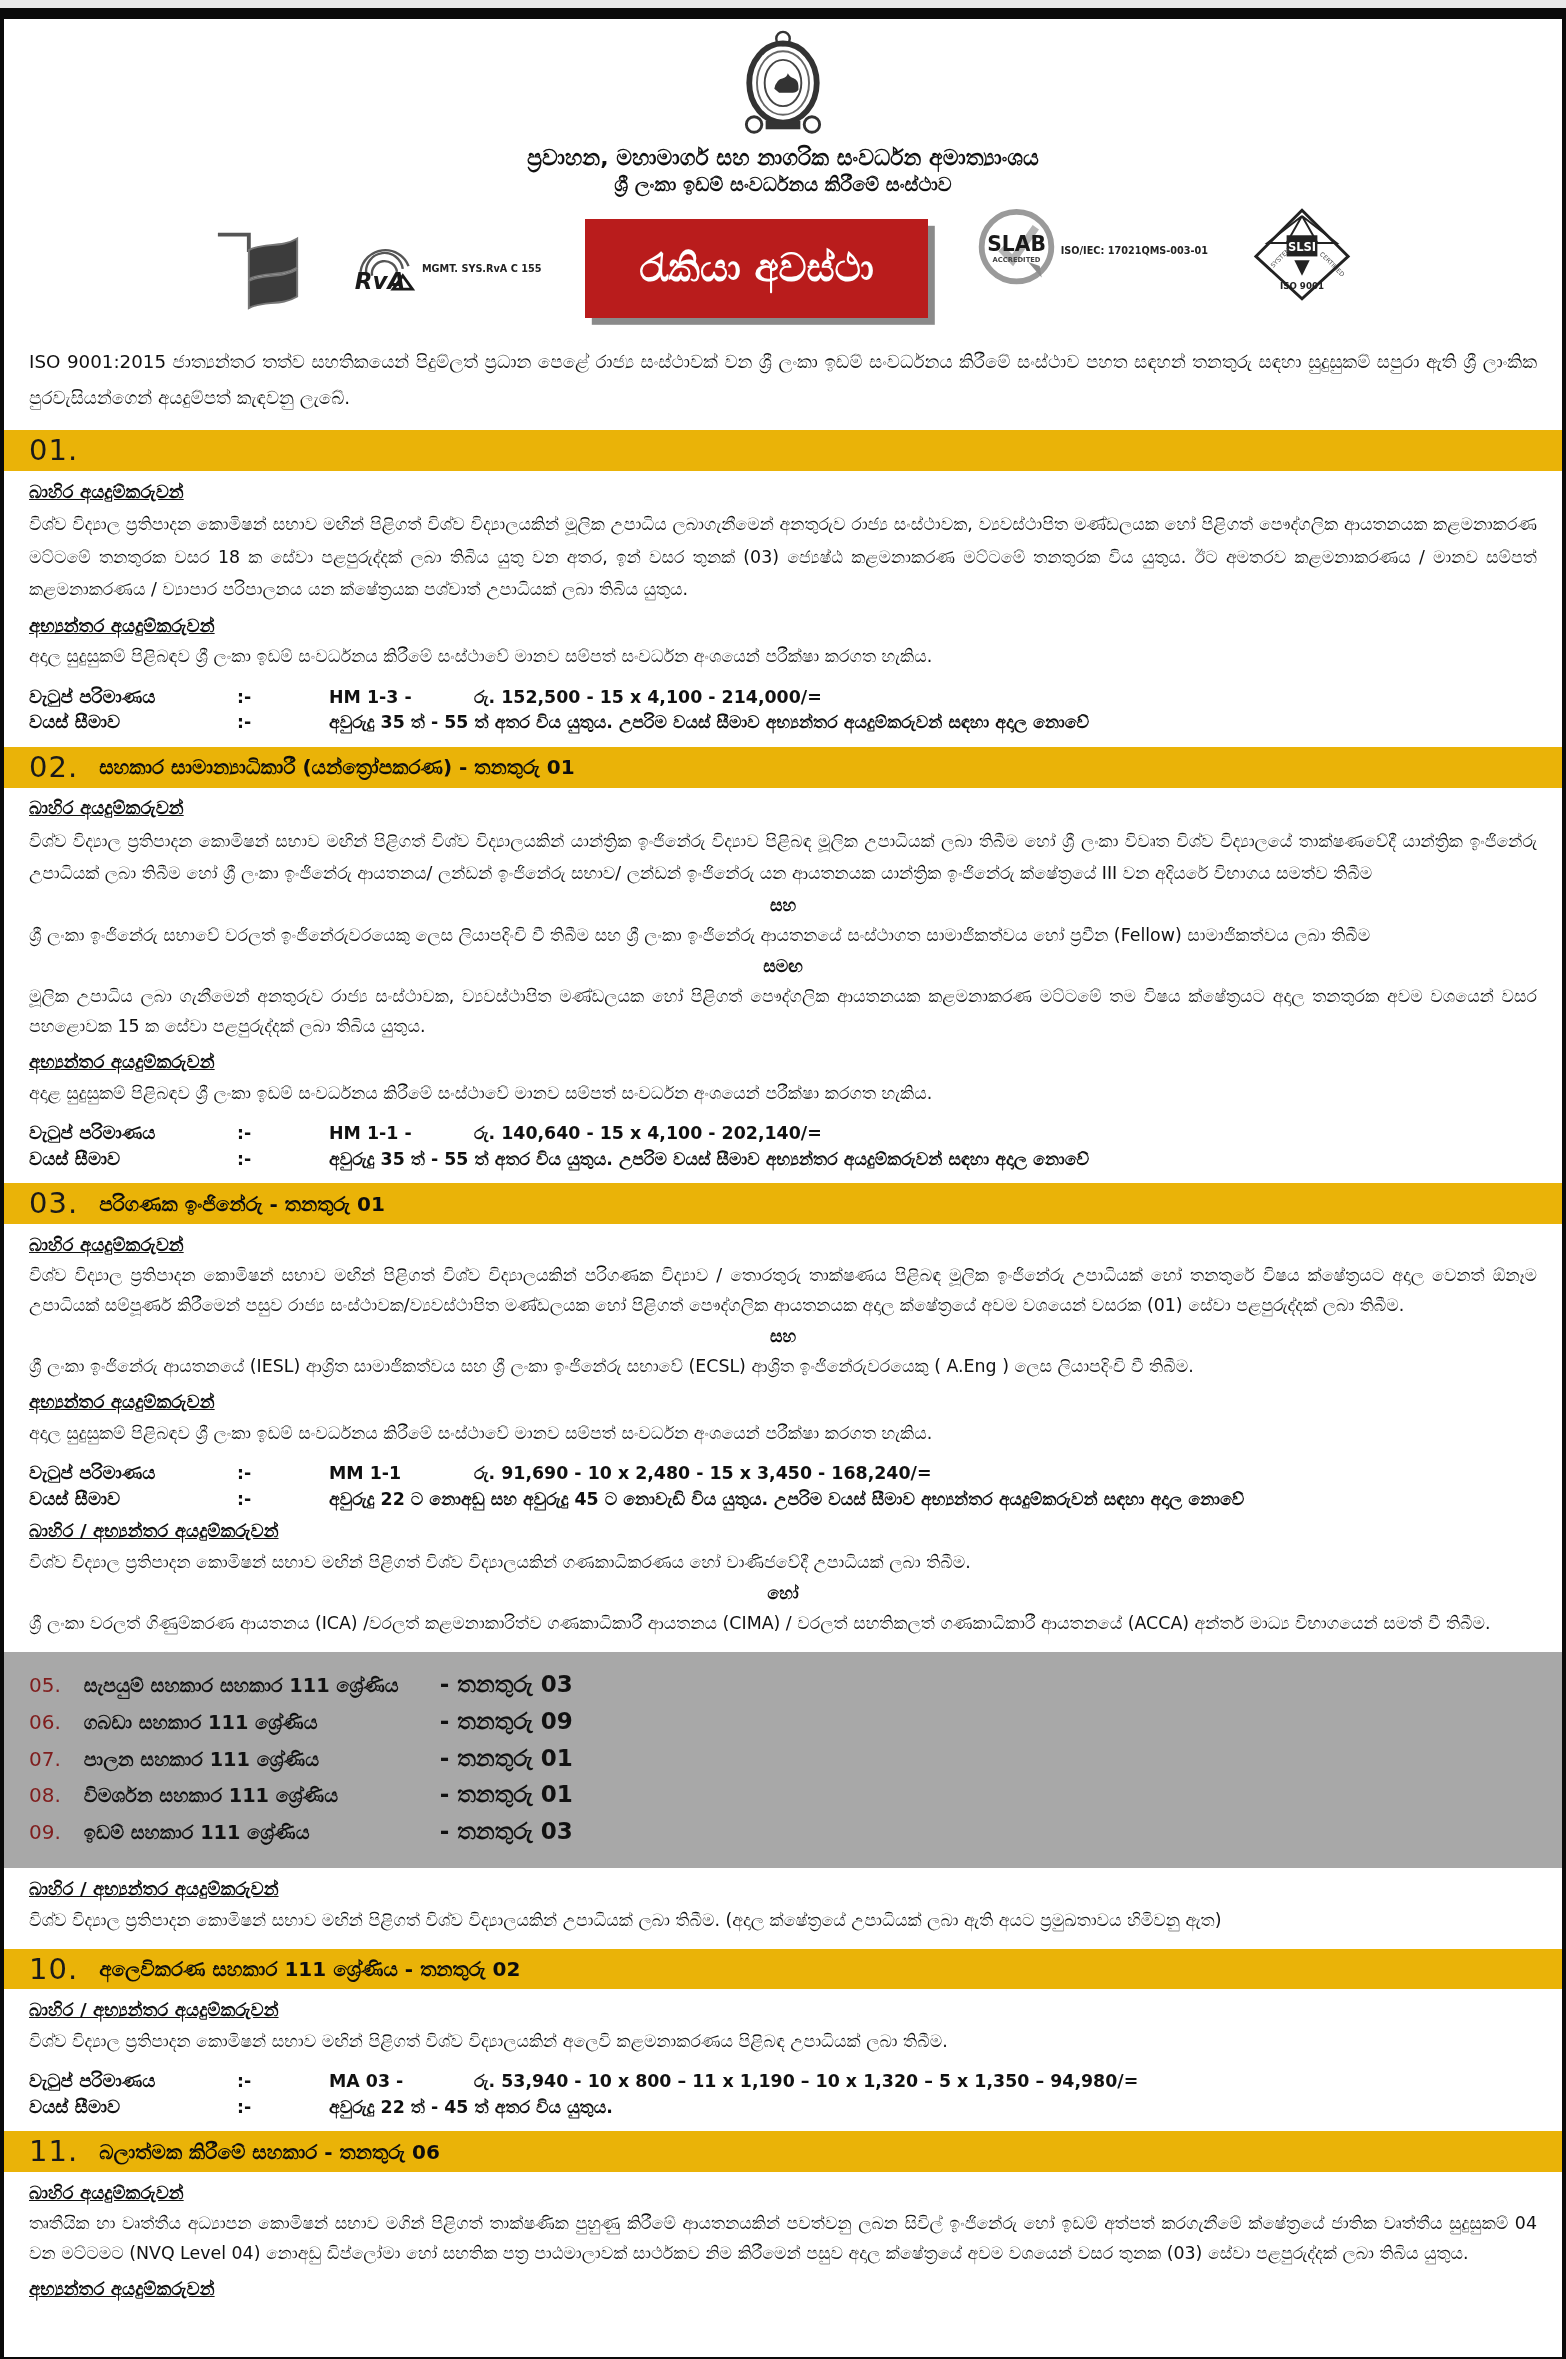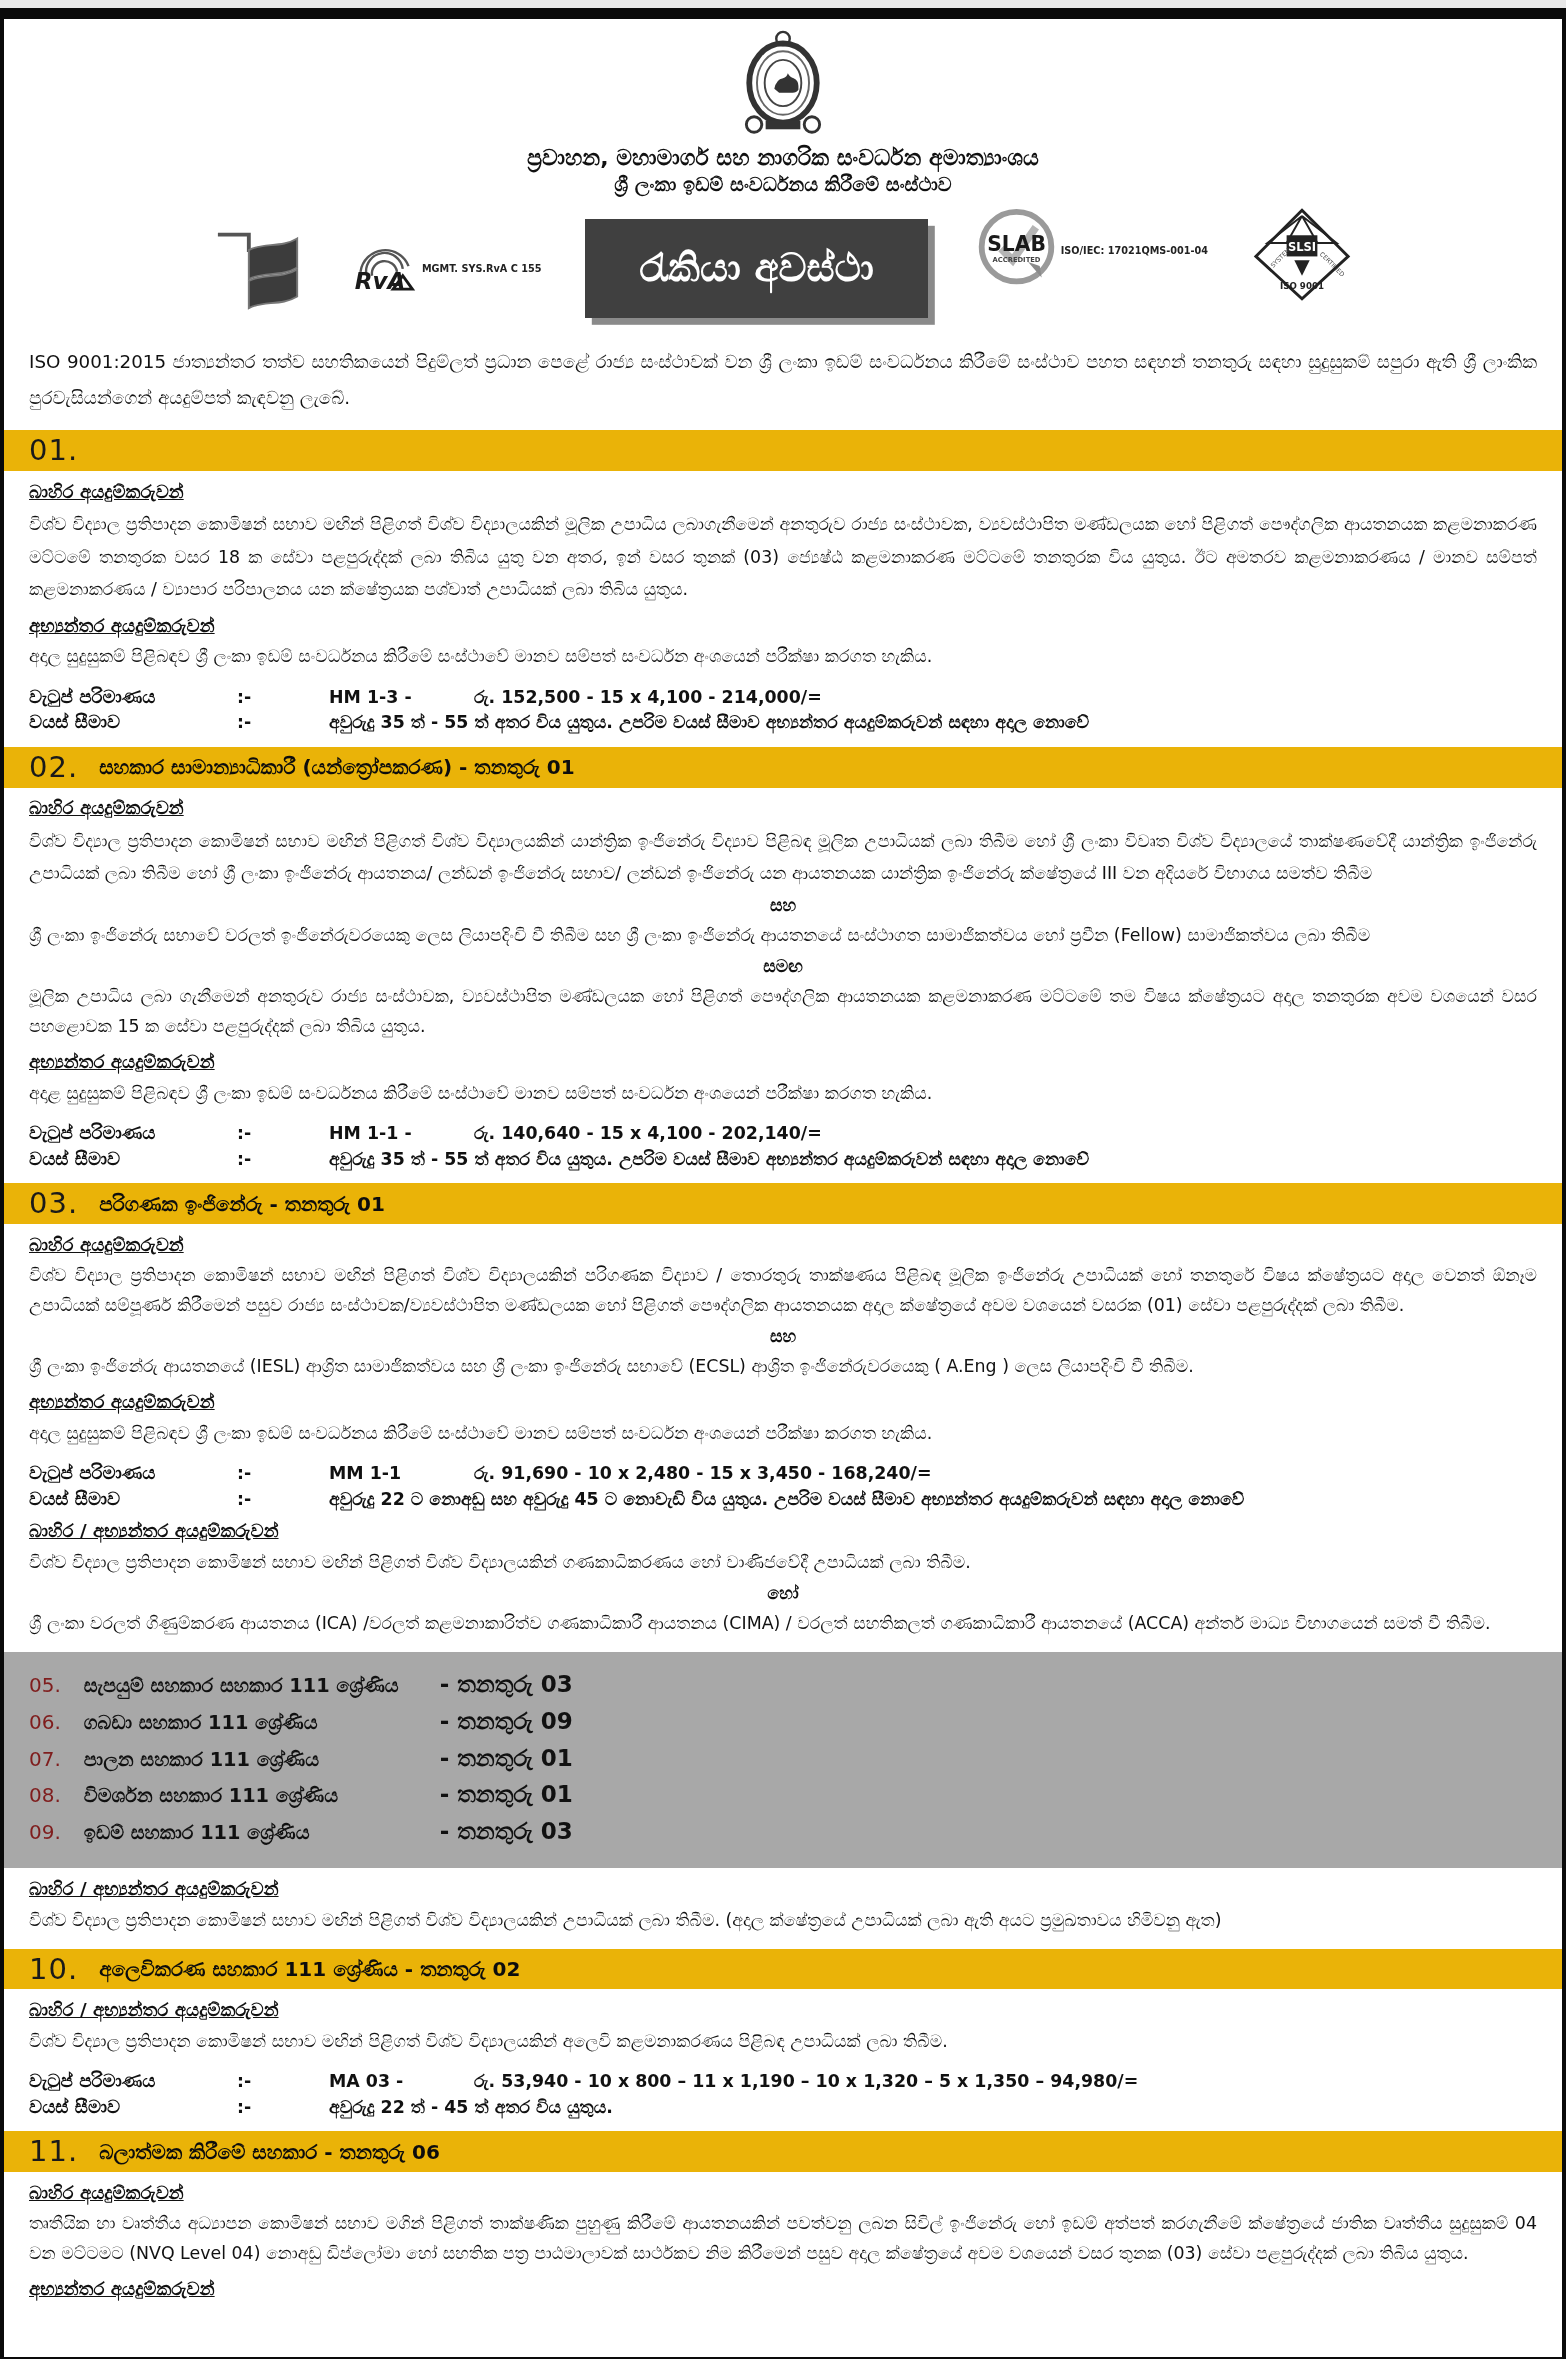--- a/index.html
+++ b/index.html
@@ -9,21 +9,21 @@
     border-left:4.8px solid #0a0a0a;border-right:4.8px solid #0a0a0a;
     font-family:"DejaVu Sans",sans-serif;color:#111;overflow:hidden;
   }
   .inner{padding:5.8px 25px 0 25px;}
   
   .emblem-wrap{text-align:center;margin-top:3.9px;}
   .ministry{test-align:center;text-align:center;font-weight:bold;font-size:22px;margin-top:3.9px;}
   .corp{text-align:center;font-weight:bold;font-size:19.3px;margin-top:3.9px;}
   .logo-row{display:flex;align-items:flex-start;justify-content:center;gap:44px;margin-top:9.7px;height:124px;}
   .banner{
-    background:#404040;color:#fff;font-weight:bold;font-size:39px;
+    background:#b91c1c;color:#fff;font-weight:bold;font-size:39px;
     padding:28px 54px;line-height:1.1;box-shadow:6.8px 6.8px 0 #8a8a8a;align-self:center;
   }
   .small-logo{display:flex;flex-direction:row;align-items:center;font-size:9.7px;line-height:1.15;color:#222;}
   .small-logo .cap{font-weight:bold;}
   
   .para{font-size:17.4px;line-height:1.85;text-align:justify;margin:5.8px 0;}
   .para.tight{line-height:1.7;}
   .intro{font-size:18.3px;line-height:2.0;text-align:justify;margin-top:13.5px;}
   .center-word{text-align:center;font-weight:bold;font-size:17.4px;margin:5.8px 0;}
   
@@ -89,21 +89,21 @@
       <span class="banner">රැකියා අවස්ථා</span>
       <span class="small-logo">
         <svg width="89" height="89" viewBox="0 0 92 92" style="font-size:10px">
           <circle cx="46" cy="42" r="36" fill="none" stroke="#9a9a9a" stroke-width="6"></circle>
           <path d="M30 44 L42 56 L66 22" fill="none" stroke="#b5b5b5" stroke-width="8"></path>
           <text x="46" y="46" text-anchor="middle" font-size="21" font-weight="bold" fill="#1a1a1a" font-family="DejaVu Sans,sans-serif">SLAB</text>
           <text x="46" y="58" text-anchor="middle" font-size="7" font-weight="bold" fill="#444" font-family="DejaVu Sans,sans-serif">ACCREDITED</text>
           <path d="M58 58 l14 16 l-2-12 z" fill="#8a8a8a"></path>
         </svg>
         <span class="cap">ISO/IEC: 17021</span>
-        <span class="cap">QMS-001-04</span>
+        <span class="cap">QMS-003-01</span>
       </span>
       <span class="small-logo">
         <svg width="100" height="97" viewBox="0 0 104 100" style="font-size:10px">
           <polygon points="52,4 100,52 52,96 4,52" fill="none" stroke="#222" stroke-width="3"></polygon>
           <polygon points="52,10 88,38 68,38" fill="none" stroke="#222" stroke-width="2"></polygon>
           <polygon points="52,10 16,38 36,38" fill="none" stroke="#222" stroke-width="2"></polygon>
           <rect x="36" y="30" width="32" height="22" fill="#222"></rect>
           <text x="52" y="46" text-anchor="middle" font-size="12" font-weight="bold" fill="#fff" font-family="DejaVu Sans,sans-serif">SLSI</text>
           <polygon points="44,56 60,56 52,72" fill="#222"></polygon>
           <text x="52" y="86" text-anchor="middle" font-size="9" font-weight="bold" fill="#222" font-family="DejaVu Sans,sans-serif">ISO 9001</text>

